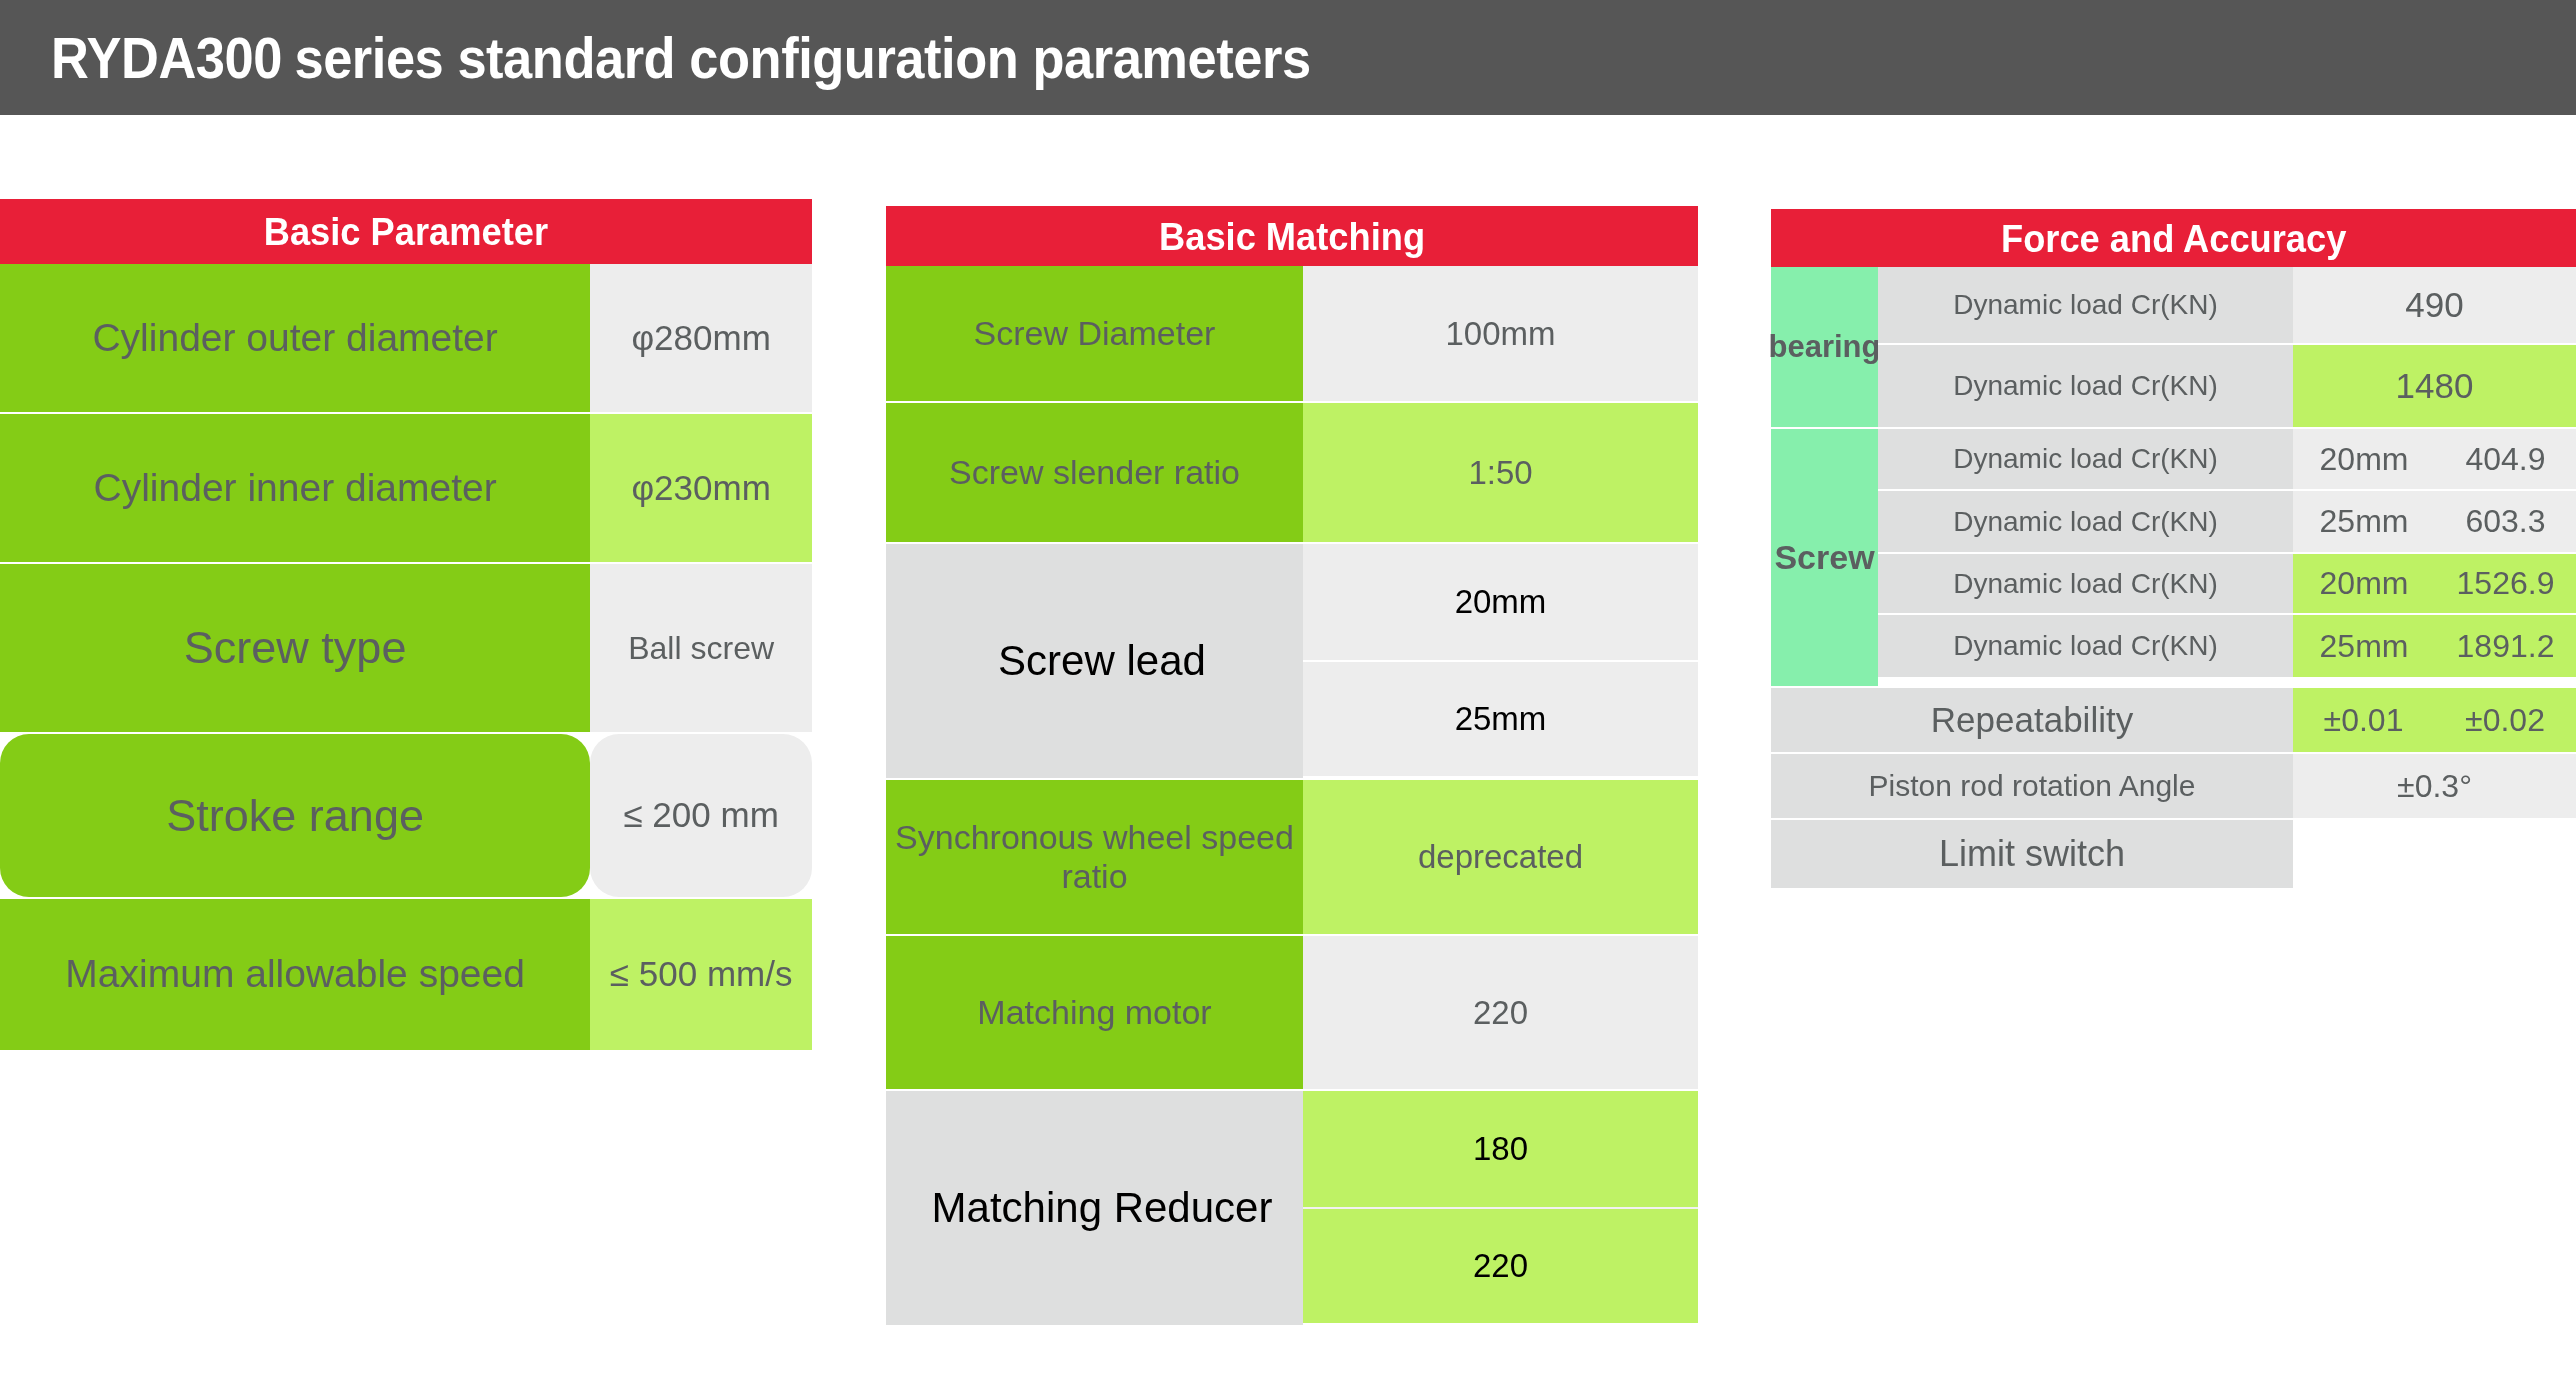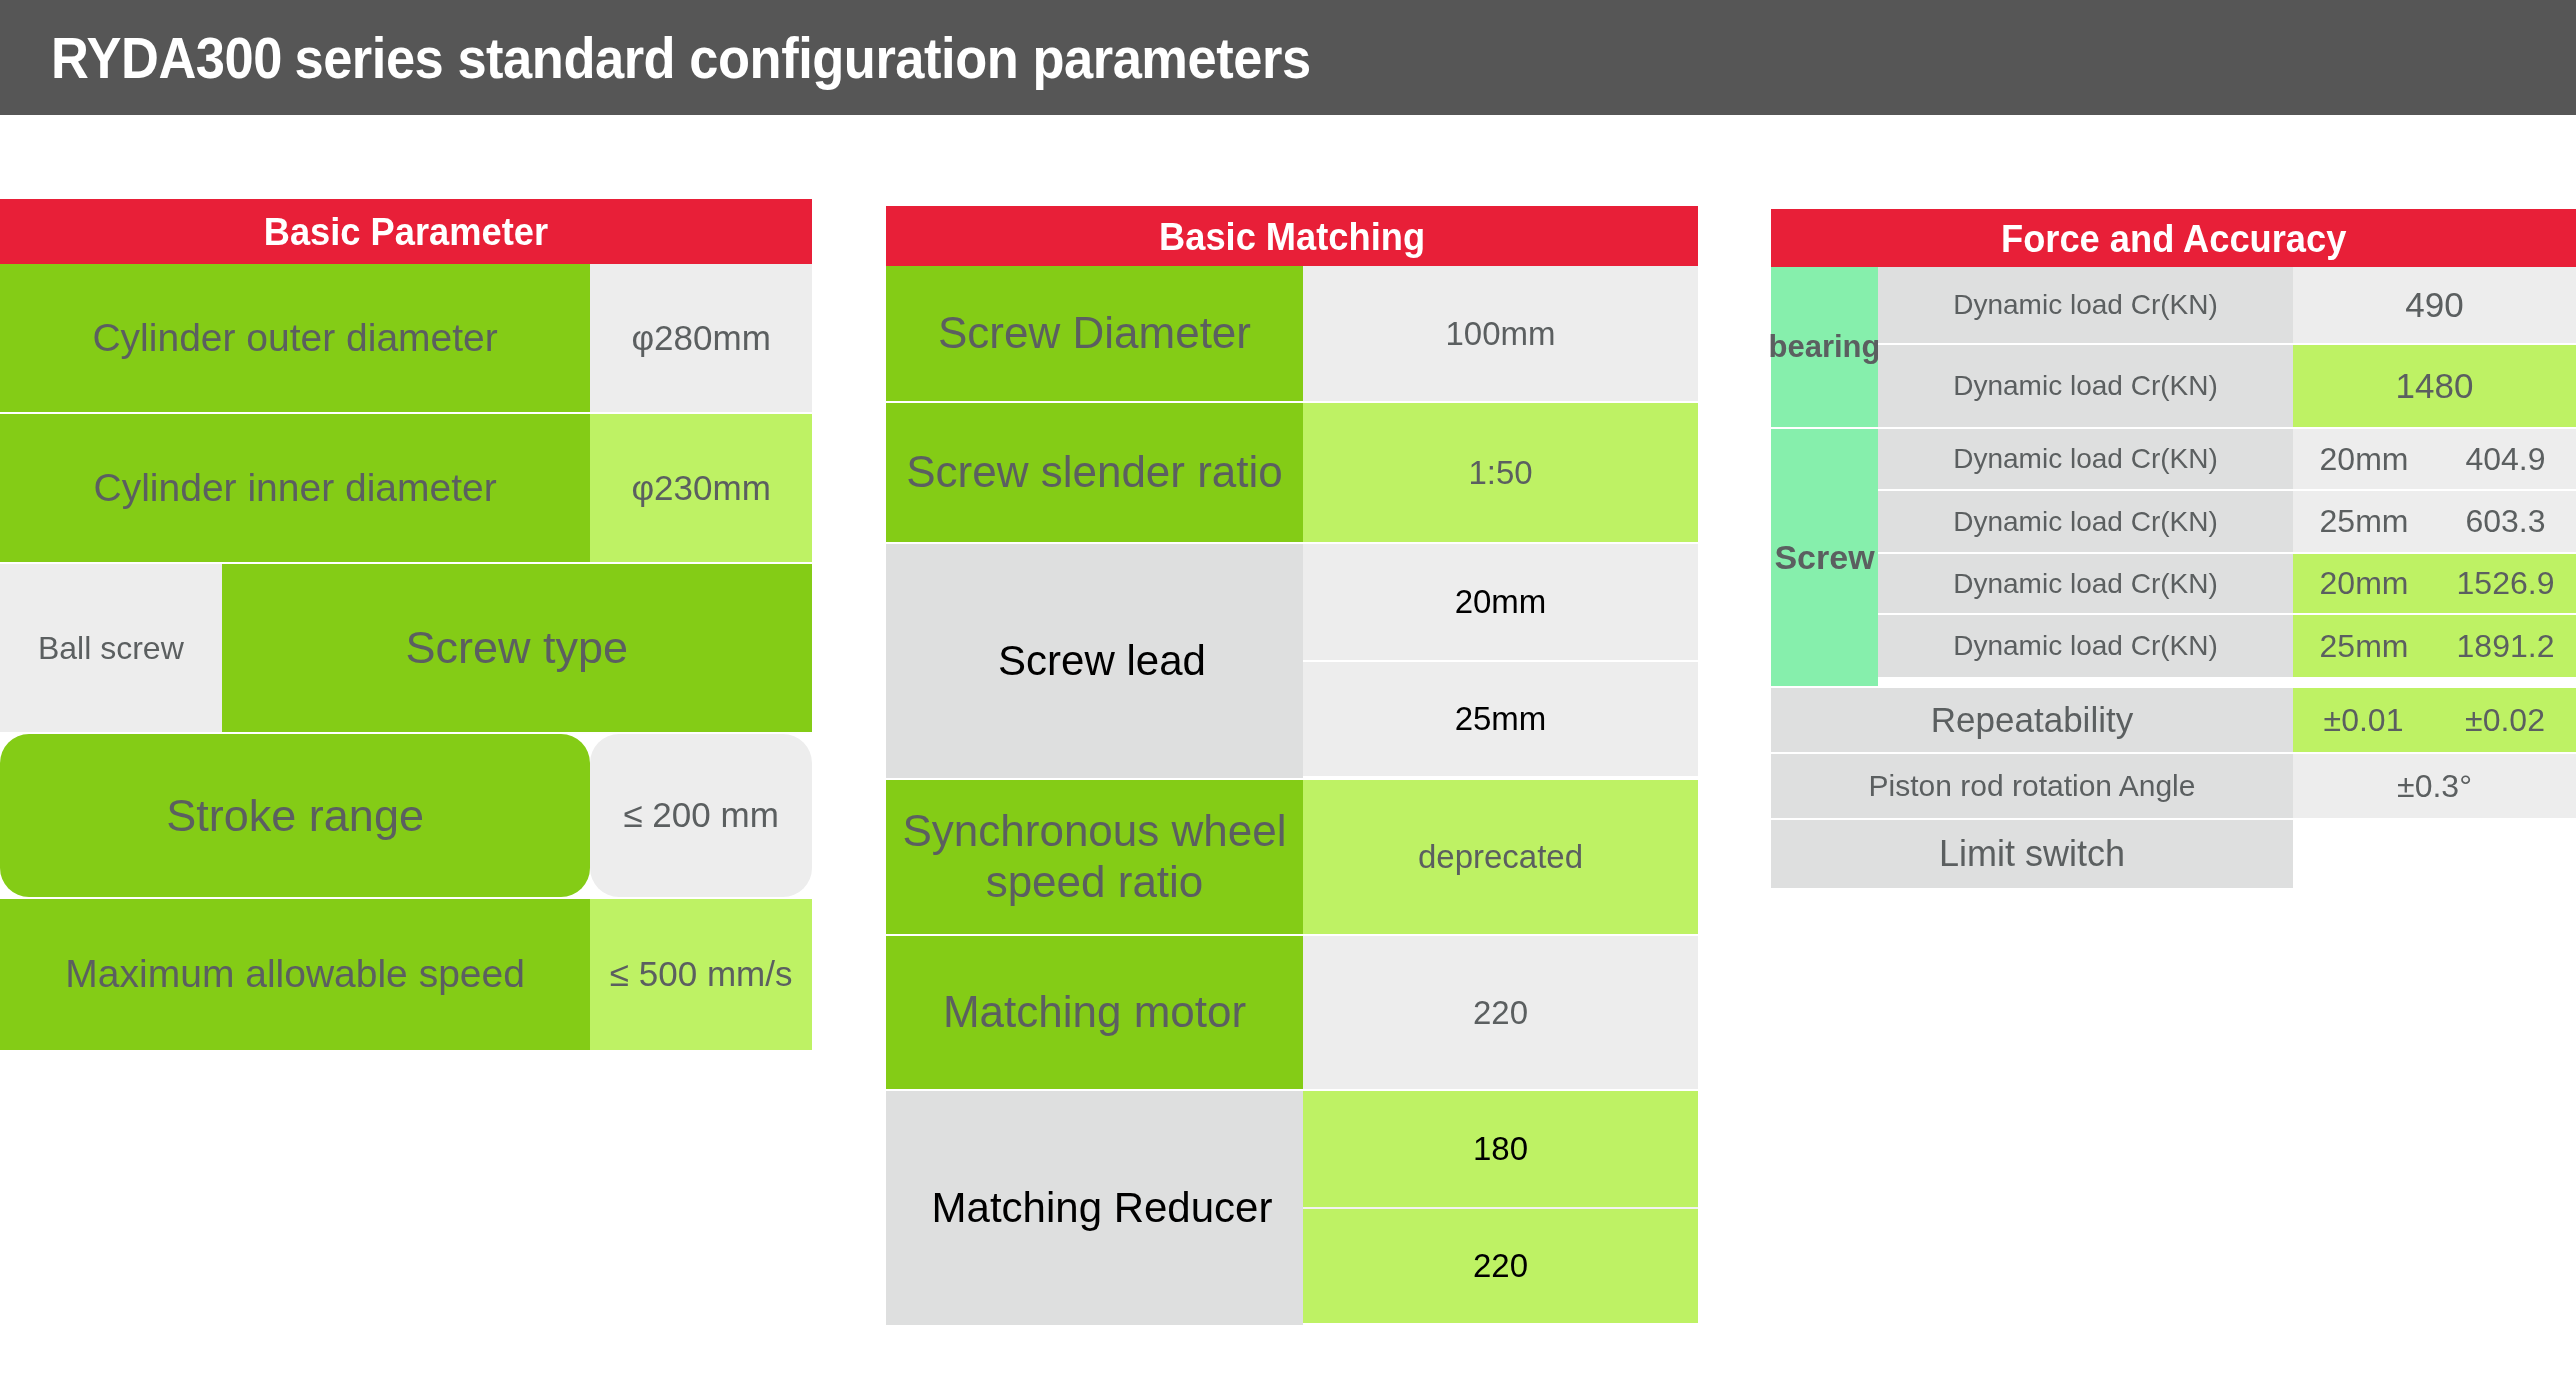--- a/index.html
+++ b/index.html
@@ -124,21 +124,21 @@
   .subrow  { display: flex; align-items: center; justify-content: center; width: 100%; }
 
   #panel-basic-matching .h-a { height: 135px; }
   #panel-basic-matching .h-b { height: 139px; }
   #panel-basic-matching .h-big { height: 234px; }
   #panel-basic-matching .h-half { height: 116px; }
   #panel-basic-matching .h-c { height: 154px; }
   #panel-basic-matching .h-d { height: 153px; }
   #panel-basic-matching .h-big2 { height: 234px; }
 
-  .t2-lbl    { font-size: 44px; }
+  .t2-lbl    { font-size: 34px; }
   .t2-lbl-lg { font-size: 42px; padding-left: 15px; }
   .t2-val    { font-size: 33px; }
 
   
   #panel-force-accuracy .grp  { width: 107px; background: #86efac;
                                 display:flex; align-items:center; justify-content:center;font-weight:bold; }
   #panel-force-accuracy .right { display: flex; flex-direction: column; width: 698px; }
   #panel-force-accuracy .sub  { display: flex; width: 100%; align-items: stretch; }
   #panel-force-accuracy .sub + .sub { border-top: 2.9px solid #ffffff; }
   #panel-force-accuracy .c-name { width: 415px; background:#DEDFDF;
@@ -189,22 +189,22 @@
         <div class="cell lbl t1-lbl-lg r1">Cylinder outer diameter</div>
         <div class="cell val val-a t1-val r1">φ280mm</div>
       </div>
 
       <div class="row">
         <div class="cell lbl t1-lbl-lg r2">Cylinder inner diameter</div>
         <div class="cell val val-b t1-val r2">φ230mm</div>
       </div>
 
       <div class="row">
+        <div class="cell lbl t1-lbl-xl r3">Screw type</div>
         <div class="cell val val-a t1-val-sm r3">Ball screw</div>
-        <div class="cell lbl t1-lbl-xl r3">Screw type</div>
       </div>
 
 
       <div class="row">
         <div class="cell lbl t1-lbl-xl r5">Stroke range</div>
         <div class="cell val val-a t1-val r5">≤ 200 mm</div>
       </div>
 
       <div class="row">
         <div class="cell lbl t1-lbl-lg r6">Maximum allowable speed</div>

